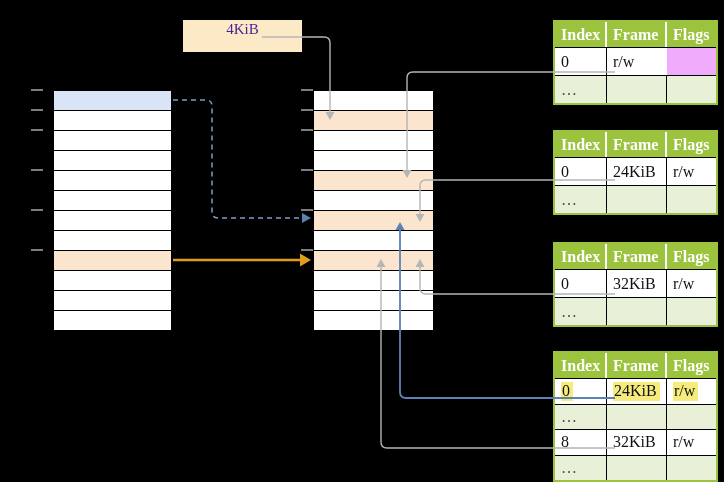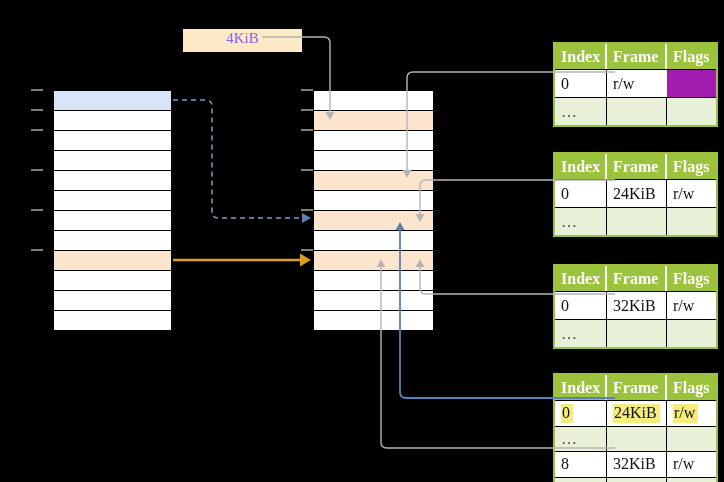--- a/index.html
+++ b/index.html
@@ -6,25 +6,25 @@
   #canvas{
     position:relative;width:724px;height:482px;background:#000;overflow:hidden;
     font-family:"Liberation Serif","DejaVu Serif",serif;
   }
   
   .mem-column{position:absolute;}
   .mem-row{position:absolute;left:0;width:100%;border:1px solid #000;box-sizing:border-box;}
   .addr-tick{position:absolute;height:2px;background:#7d7d7d;}
   
   #size-label{
-    position:absolute;left:183px;top:29px;width:119px;height:23px;
-    background:#FCEAC7;color:#8b5cf6;font-size:15px;line-height:19px;text-align:center;
+    position:absolute;left:183px;top:20px;width:119px;height:32px;
+    background:#FCEAC7;color:#4c1d95;font-size:15px;line-height:19px;text-align:center;
   }
   
-  .ptable{position:absolute;box-sizing:border-box;border:2px solid #9CC33D;background:#a21caf;margin-top:22px;}
+  .ptable{position:absolute;box-sizing:border-box;border:2px solid #9CC33D;background:#f0abfc;}
   .ptable-row{display:grid;box-sizing:border-box;}
   .ptable-header .pcell{
     background:#9CC33D;color:#fff;font-weight:bold;font-size:16px;
     padding-left:6px;box-sizing:border-box;display:flex;align-items:center;
   }
   .ptable-header .pcell.sep{border-right:2px solid #fff;}
   .ptable-body{border-top:1px solid #000;}
   .ptable-body .pcell{
     font-size:16px;color:#111;padding-left:6px;box-sizing:border-box;
     display:flex;align-items:center;background:#fff;

